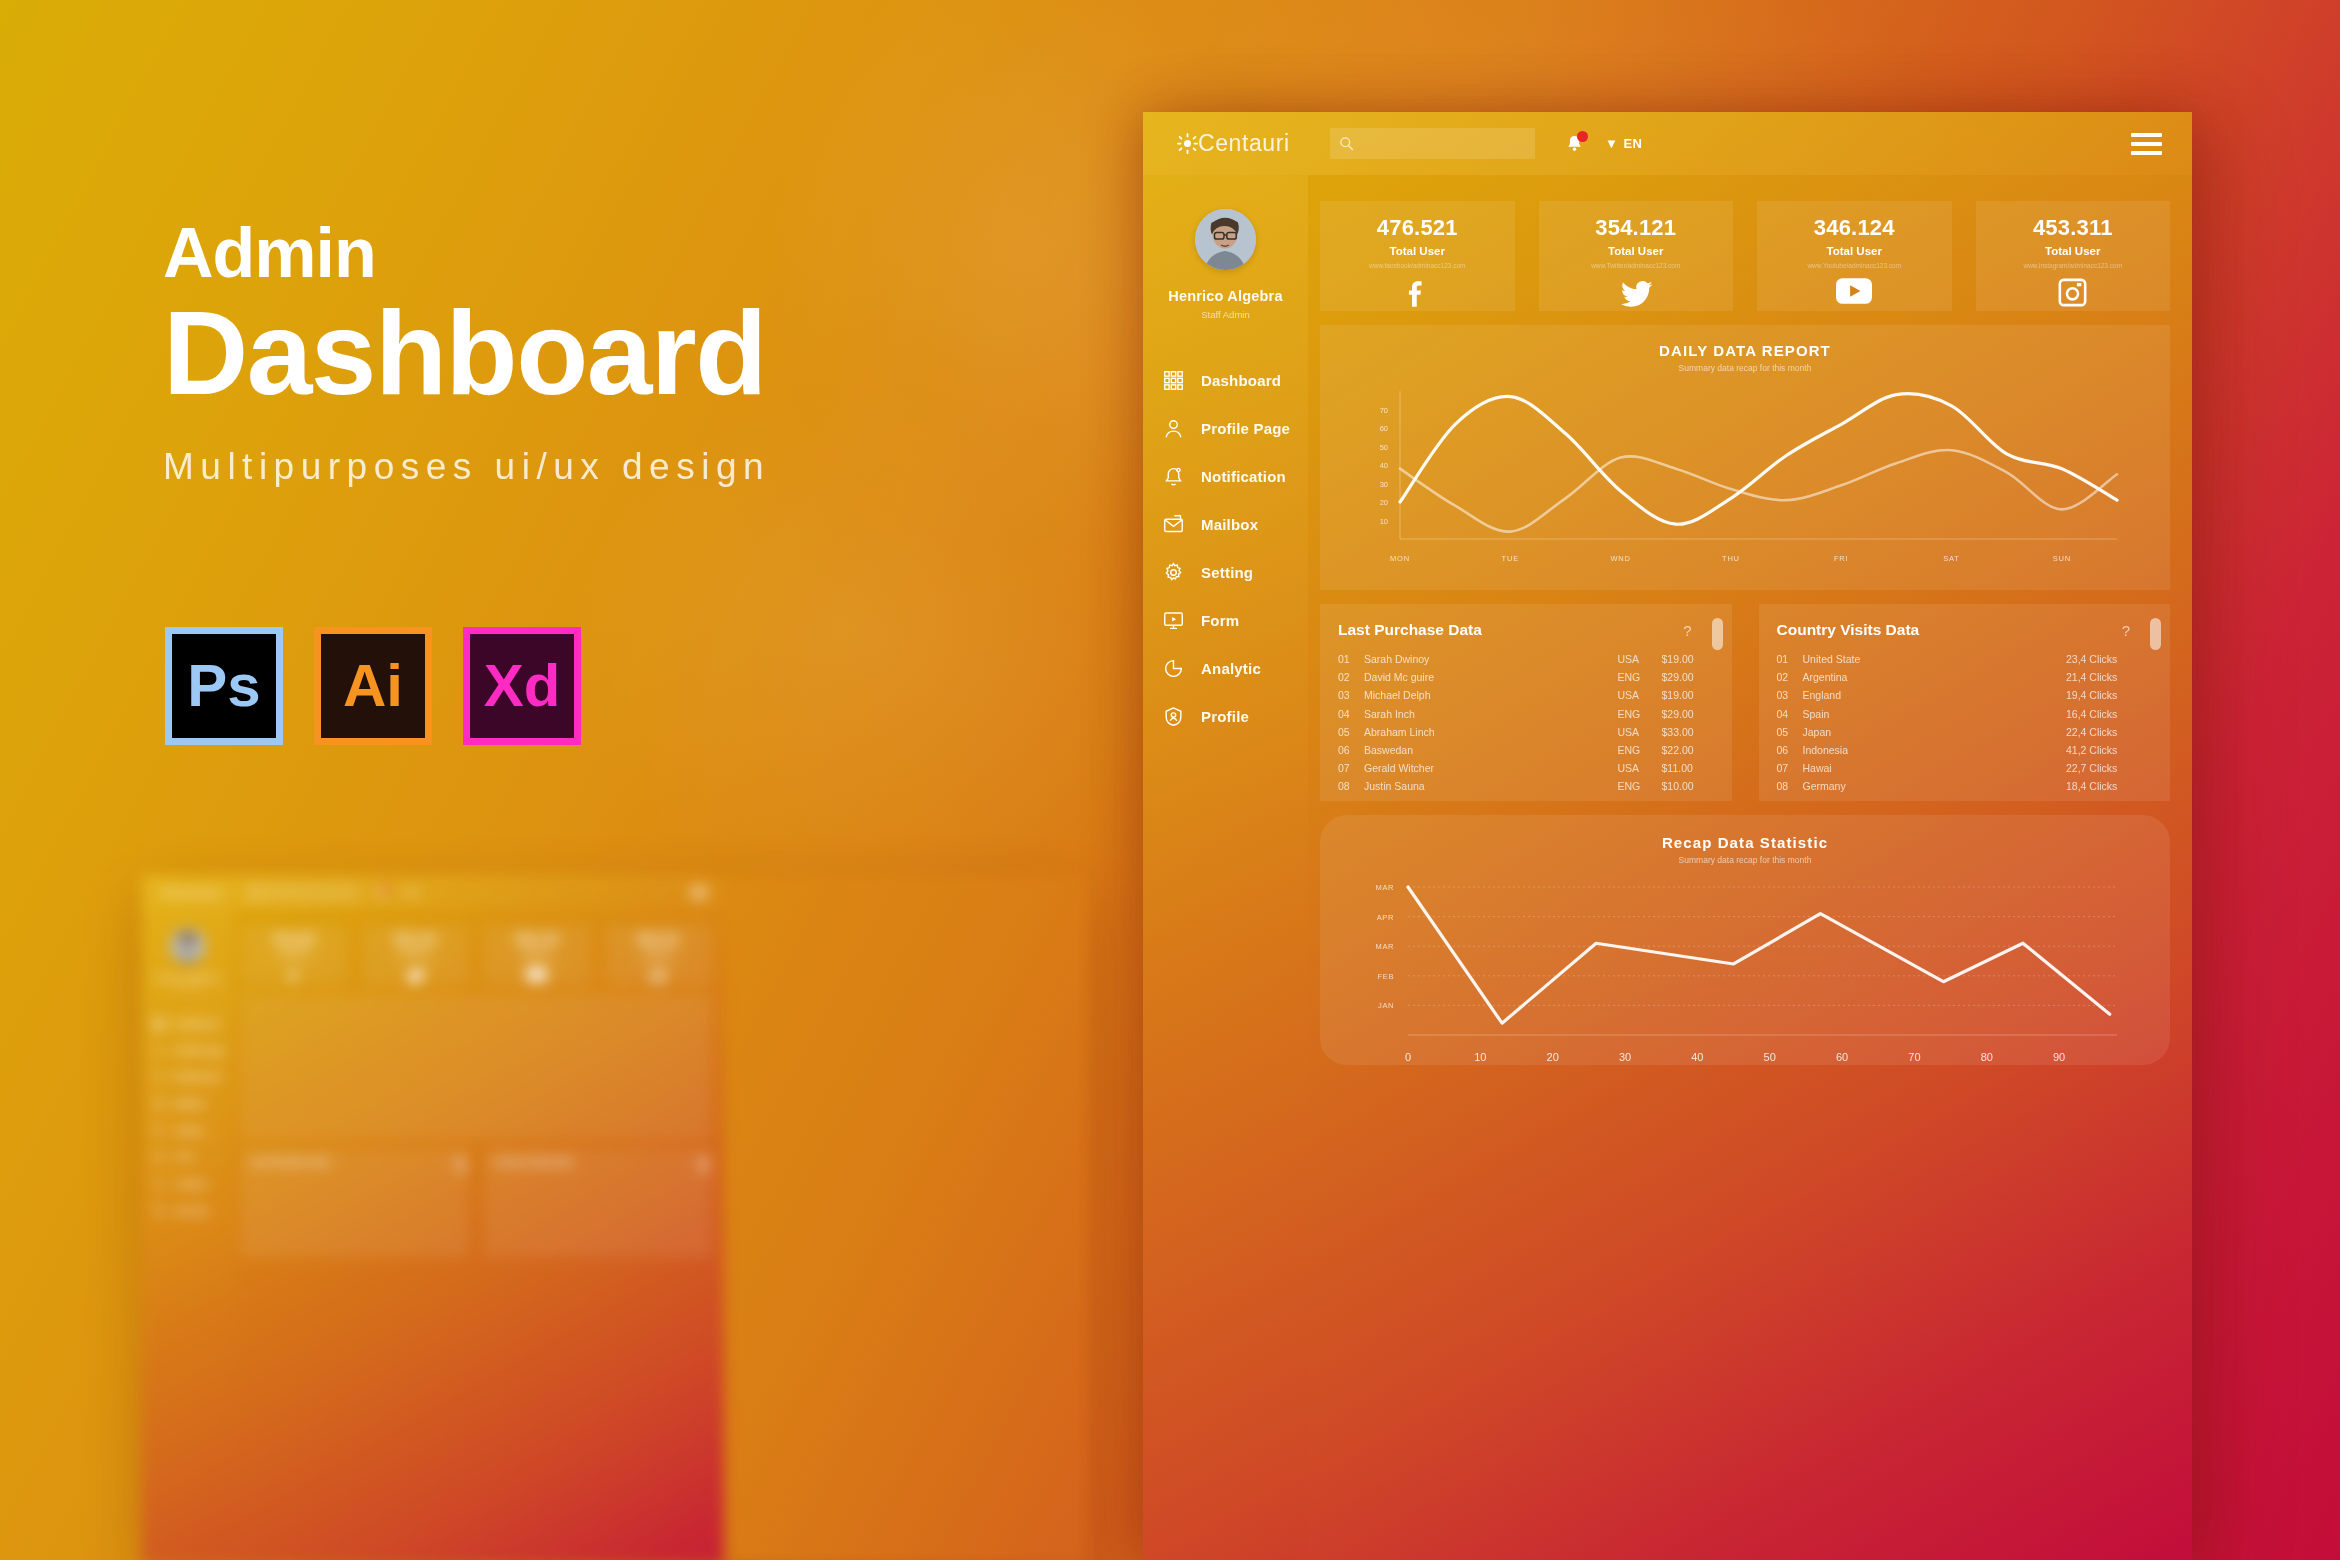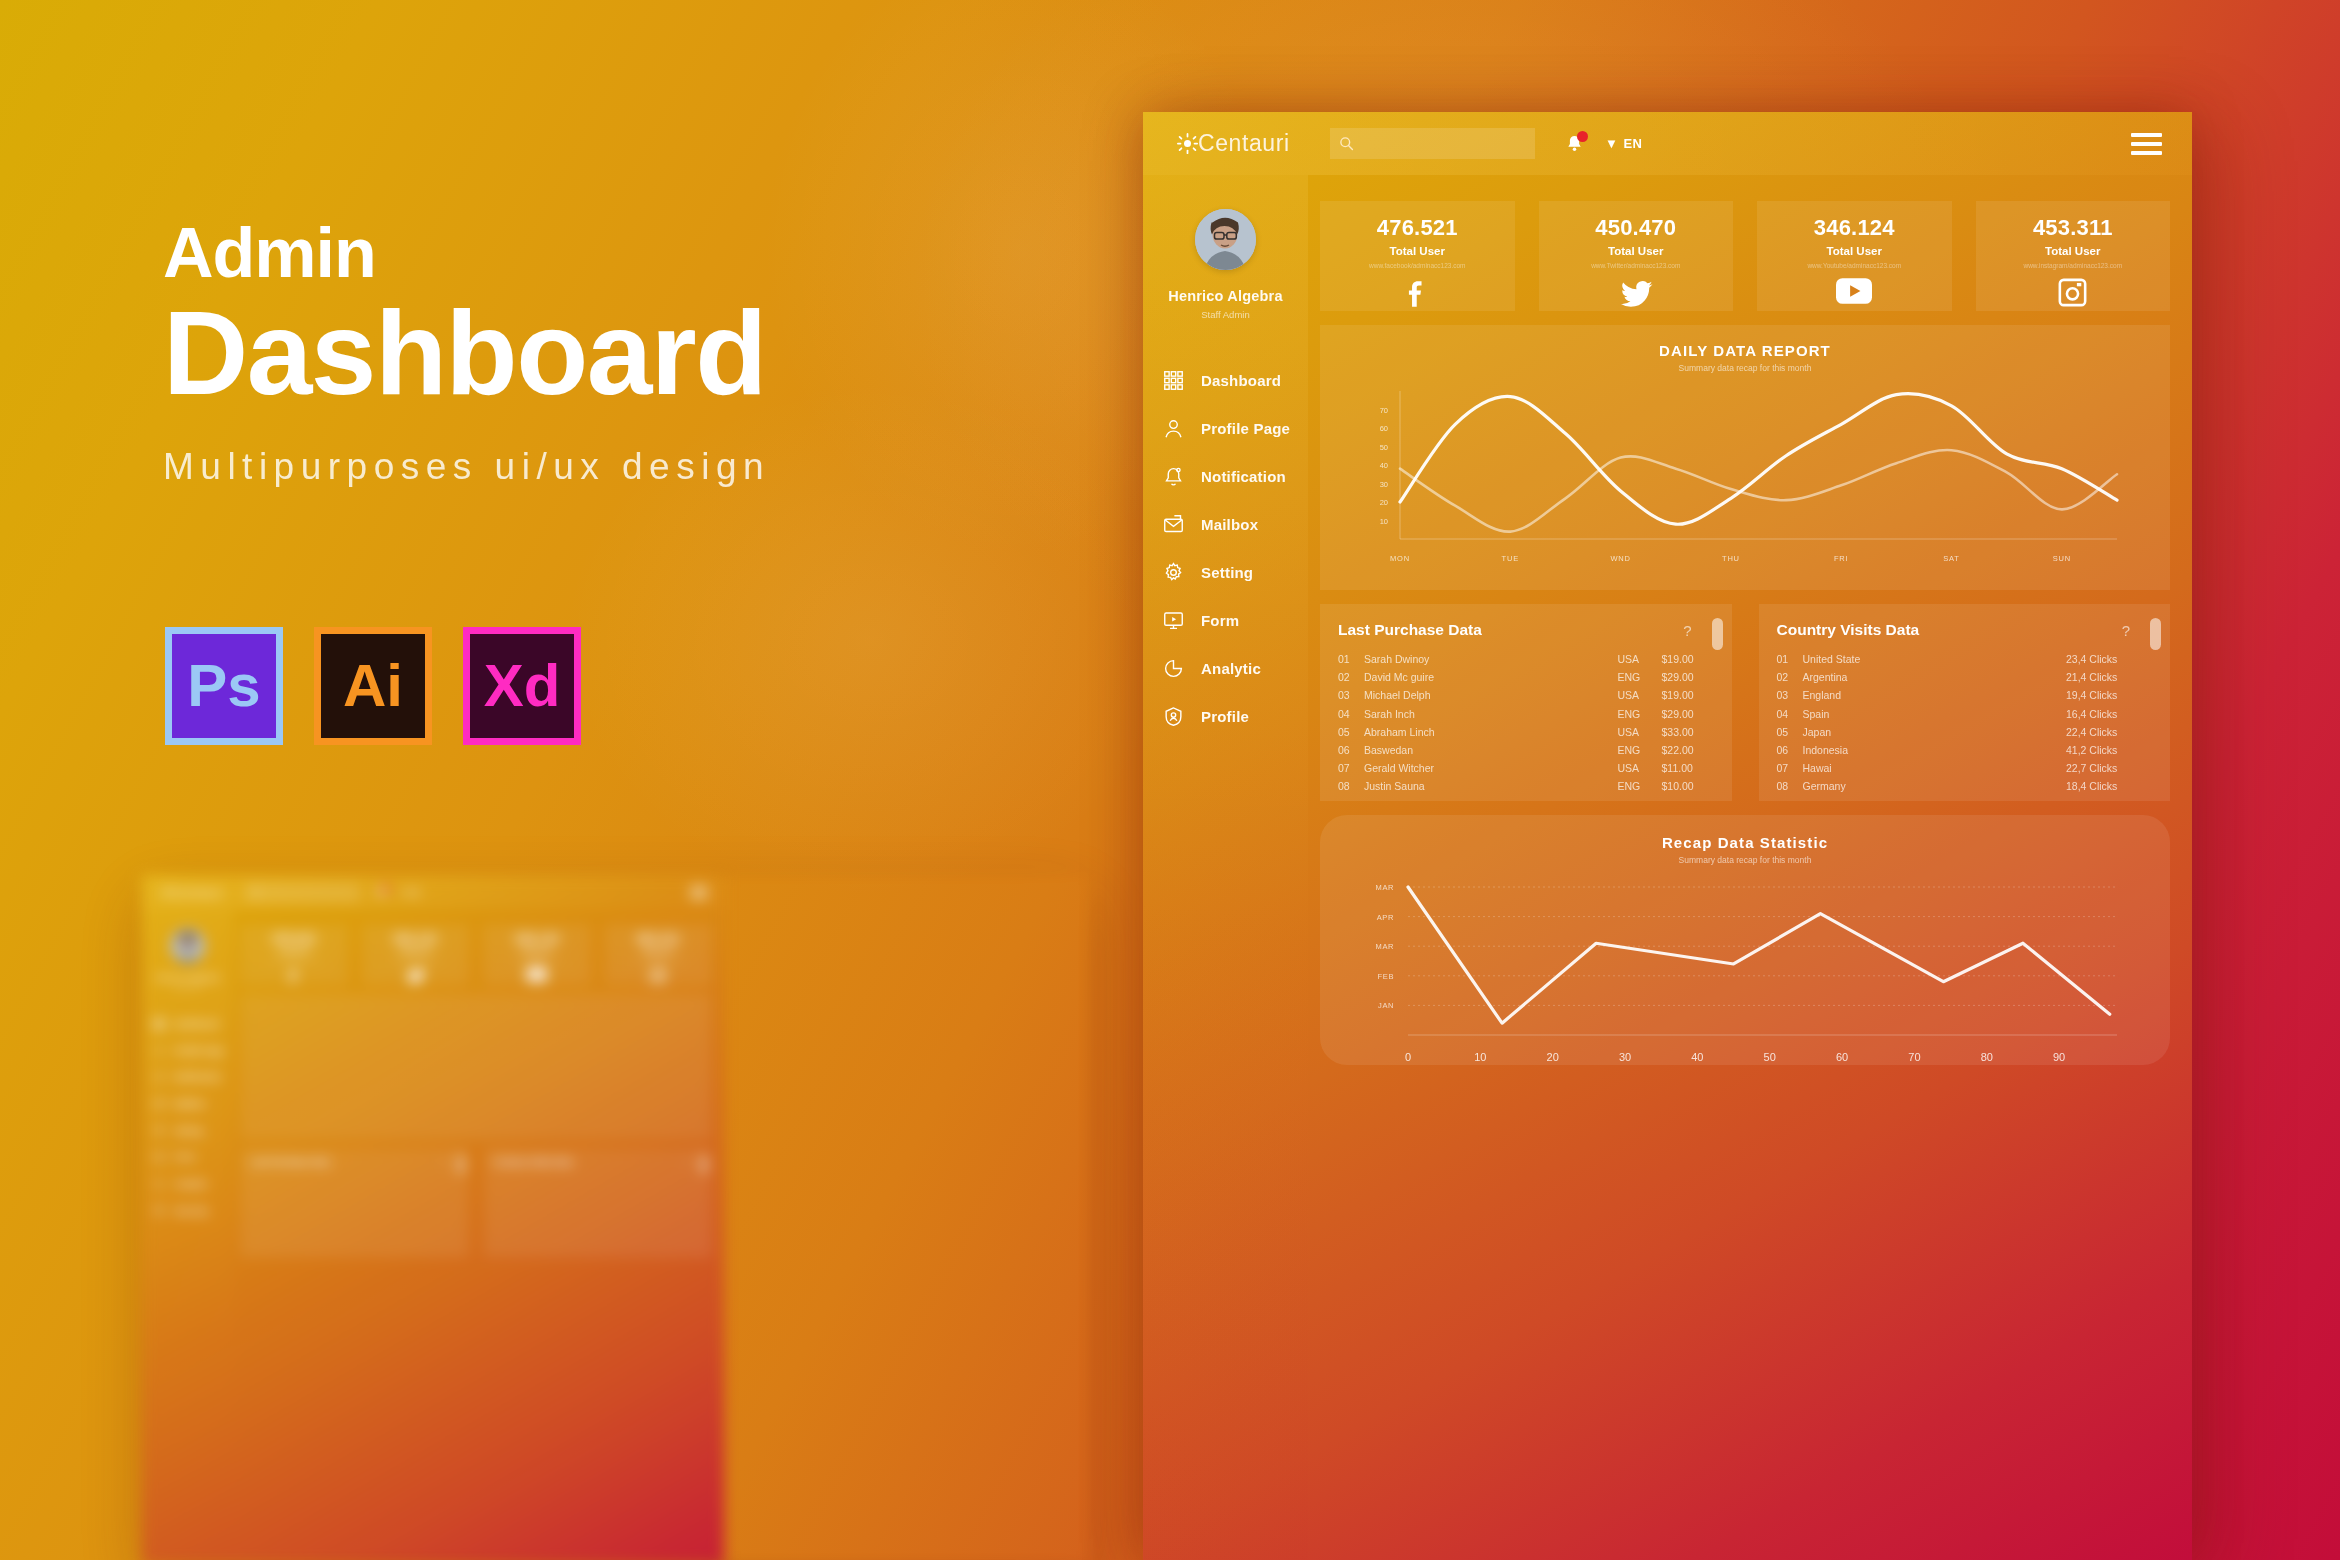--- a/index.html
+++ b/index.html
@@ -17,21 +17,21 @@
 
   
   .hero { position:absolute; left:163px; top:218px; width:920px; }
   .hero-l1 { font-size:70px; font-weight:700; color:#fff; letter-spacing:-1px; line-height:1.0; }
   .hero-l2 { font-size:118px; font-weight:700; color:#fff; letter-spacing:-1.5px; line-height:1.05; margin-top:4px;}
   .hero-sub { margin-top:30px; font-size:37px; font-weight:300; color:rgba(255,255,255,.80); letter-spacing:6.5px; }
 
   .badges { position:absolute; left:165px; top:627px; display:flex; gap:31px; }
   .badge { width:118px; height:118px; display:flex; align-items:center; justify-content:center;
            font-size:60px; font-weight:700; line-height:1; }
-  .badge-ps { background:#6d28d9; border:7px solid #9bc8f5; color:#9bc8f5; }
+  .badge-ps { background:#000000; border:7px solid #9bc8f5; color:#9bc8f5; }
   .badge-ai { background:#231009; border:7px solid #f79421; color:#f79421;justify-content:center; }
   .badge-xd { background:#3b0628; border:7px solid #ff2bc2; color:#ff2bc2; }
 
   
   .preview {
     position:absolute; left:142px; top:875px; width:947px; height:690px;
     overflow:hidden; filter:blur(7px); opacity:.97;
     box-shadow:0 22px 60px rgba(120,30,10,.28);
   }
   .preview-inner { transform:scale(.555); transform-origin:0 0; width:1706px; height:1243px; }
@@ -518,21 +518,21 @@
     <div class="stat-num">476.521</div>
     <div class="stat-lbl">Total User</div>
     <div class="stat-url">www.facebook/adminacc123.com</div>
     <div class="stat-ico">
               <svg width="34" height="34" viewBox="0 0 24 24" fill="#fff">
                 <path d="M15.2 3h-2.6c-2.5 0-4.1 1.6-4.1 4.1V9.5H6.3v3.1h2.2V21h3.3v-8.4h2.6l.4-3.1h-3V7.5c0-.9.3-1.5 1.5-1.5h1.9z"></path>
               </svg>
             </div>
   </div>
   <div class="stat">
-    <div class="stat-num">450.470</div>
+    <div class="stat-num">354.121</div>
     <div class="stat-lbl">Total User</div>
     <div class="stat-url">www.Twitter/adminacc123.com</div>
     <div class="stat-ico">
               <svg width="36" height="36" viewBox="0 0 24 24" fill="#fff">
                 <path d="M23 4.9a8.6 8.6 0 0 1-2.5.7 4.3 4.3 0 0 0 1.9-2.4 8.6 8.6 0 0 1-2.7 1 4.3 4.3 0 0 0-7.4 3.9A12.2 12.2 0 0 1 3.4 3.6a4.3 4.3 0 0 0 1.3 5.7A4.2 4.2 0 0 1 2.8 8.8v.1a4.3 4.3 0 0 0 3.4 4.2 4.3 4.3 0 0 1-1.9.1 4.3 4.3 0 0 0 4 3 8.6 8.6 0 0 1-5.3 1.8H2a12.2 12.2 0 0 0 6.6 1.9c7.9 0 12.2-6.5 12.2-12.2v-.6A8.7 8.7 0 0 0 23 4.9z"></path>
               </svg>
             </div>
   </div>
   <div class="stat">
     <div class="stat-num">346.124</div>

